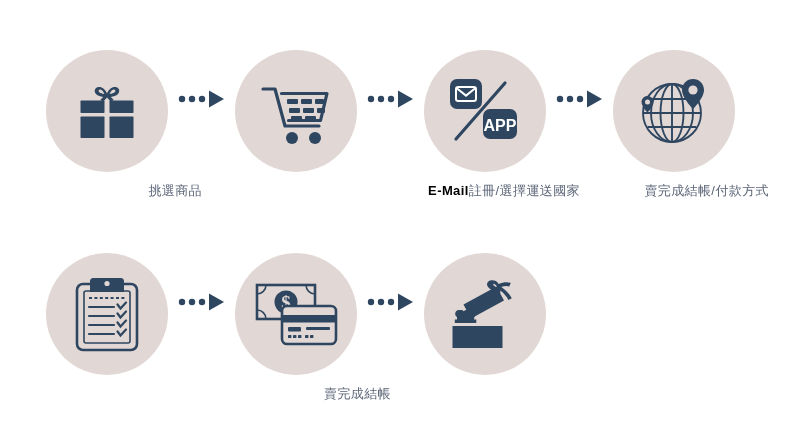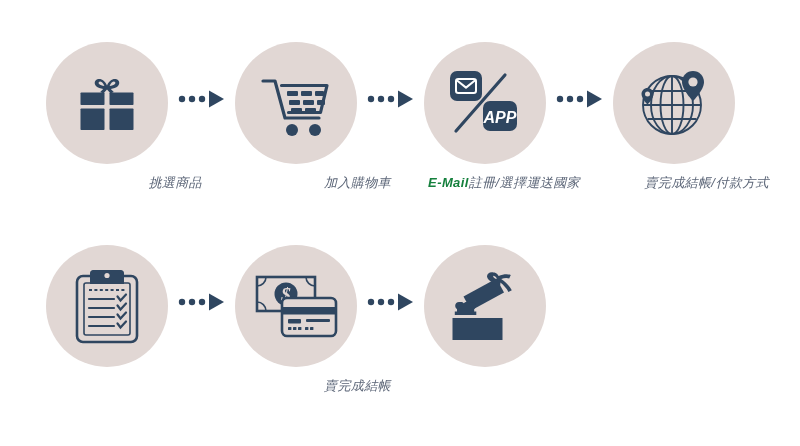--- a/index.html
+++ b/index.html
@@ -27,24 +27,23 @@
     position: absolute;
     left: 0;
     width: 800px;
     height: 200px;
   }
   .row-1 { top: 18px; }
   .row-2 { top: 221px; }
 
   .step {
     position: absolute;
-    top: 4px;
+    top: 12px;
     width: 190px;
     height: 200px;
-    font-style: italic;
   }
   .step-disc {
     position: absolute;
     left: 50%;
     top: 20px;
     width: 122px;
     height: 122px;
     margin-left: -61px;
     border-radius: 50%;
     background: #e1d7d4;
@@ -60,21 +59,21 @@
     top: 152px;
     width: 190px;
     text-align: right;
     font-size: 13px;
     line-height: 18px;
     color: #5b6577;
     letter-spacing: 0.4px;
     white-space: nowrap;
   }
   .step-label .em {
-    color: #15803d;
+    color: #000000;
     font-weight: bold;
   }
 
   .arrow {
     position: absolute;
     top: 70px;
     width: 48px;
     height: 22px;
   }
   .arrow svg { display: block; }
@@ -127,23 +126,20 @@
             <rect x="58" y="25" width="9" height="5" rx="1"></rect>
             <rect x="32" y="34" width="11" height="5" rx="1"></rect>
             <rect x="46" y="34" width="11" height="5" rx="1"></rect>
             <rect x="60" y="34" width="8" height="5" rx="1"></rect>
             <rect x="34" y="42" width="11" height="5" rx="1"></rect>
             <rect x="48" y="42" width="11" height="5" rx="1"></rect>
             <circle cx="35" cy="64" r="6"></circle>
             <circle cx="58" cy="64" r="6"></circle>
           </g>
         </svg>
-      </div>
-      <div class="step-label">
-        <span>加入購物車</span>
       </div>
     </div>
 
     <div class="arrow" style="left:367px;">
       <svg width="48" height="22" viewBox="0 0 48 22">
         <g fill="#2f4660">
           <circle cx="4" cy="11" r="3.2"></circle>
           <circle cx="14" cy="11" r="3.2"></circle>
           <circle cx="24" cy="11" r="3.2"></circle>
           <path d="M31 2.5 L46 11 L31 19.5 Z"></path>

